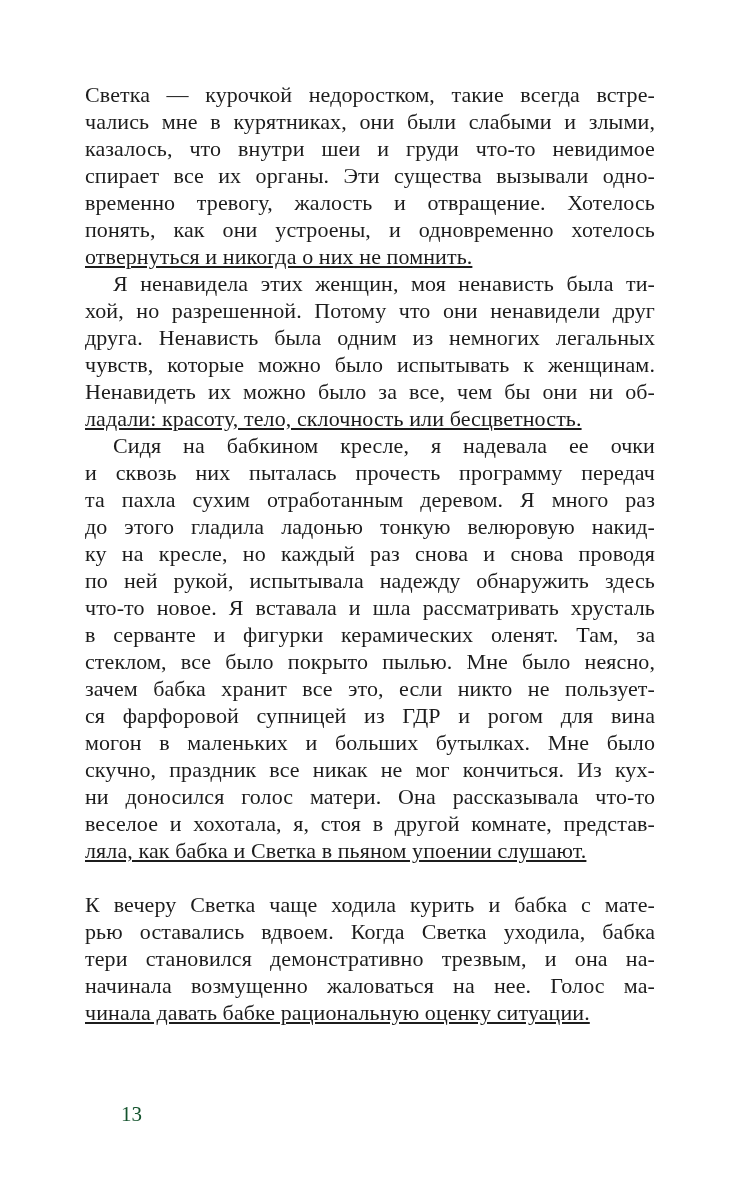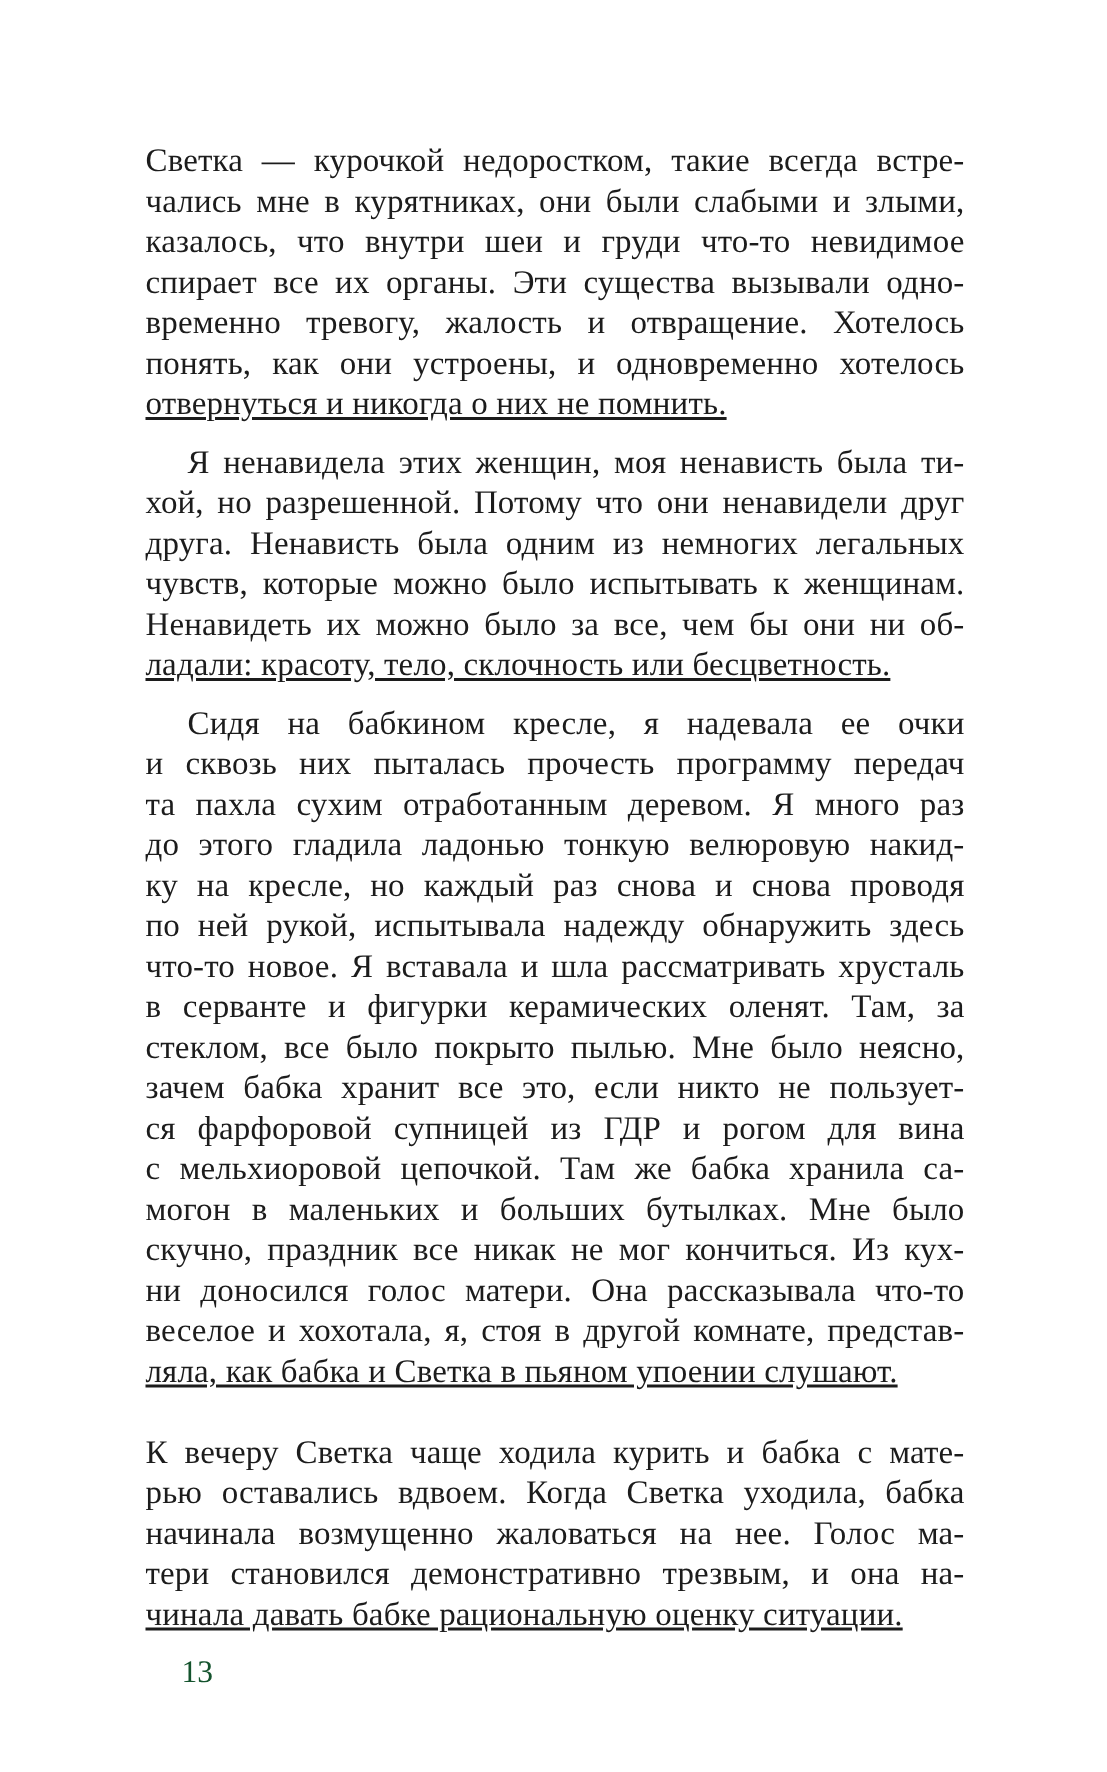--- a/index.html
+++ b/index.html
@@ -15,21 +15,21 @@
     overflow: hidden;
     font-family: "Liberation Serif", serif;
   }
   .text-block {
     position: absolute;
     left: 85px;
     top: 81px;
     width: 570px;
   }
   .paragraph {
-    margin: 12px;
+    margin: 0;
     padding: 0;
   }
   .paragraph.space-before {
     margin-top: 27px;
   }
   .line {
     font-size: 22px;
     line-height: 27px;
     color: #1c1c1c;
     text-align: justify;
@@ -80,29 +80,28 @@
         <div class="line">и сквозь них пыталась прочесть программу передач</div>
         <div class="line">та пахла сухим отработанным деревом. Я много раз</div>
         <div class="line">до этого гладила ладонью тонкую велюровую накид-</div>
         <div class="line">ку на кресле, но каждый раз снова и снова проводя</div>
         <div class="line">по ней рукой, испытывала надежду обнаружить здесь</div>
         <div class="line">что-то новое. Я вставала и шла рассматривать хрусталь</div>
         <div class="line">в серванте и фигурки керамических оленят. Там, за</div>
         <div class="line">стеклом, все было покрыто пылью. Мне было неясно,</div>
         <div class="line">зачем бабка хранит все это, если никто не пользует-</div>
         <div class="line">ся фарфоровой супницей из ГДР и рогом для вина</div>
-        <div class="line">с мельхиоровой цепочкой. Там же бабка хранила са-</div>
         <div class="line">могон в маленьких и больших бутылках. Мне было</div>
         <div class="line">скучно, праздник все никак не мог кончиться. Из кух-</div>
         <div class="line">ни доносился голос матери. Она рассказывала что-то</div>
         <div class="line">веселое и хохотала, я, стоя в другой комнате, представ-</div>
         <div class="line last">ляла, как бабка и Светка в пьяном упоении слушают.</div>
       </div>
       <div class="paragraph space-before">
         <div class="line">К вечеру Светка чаще ходила курить и бабка с мате-</div>
         <div class="line">рью оставались вдвоем. Когда Светка уходила, бабка</div>
+        <div class="line">тери становился демонстративно трезвым, и она на-</div>
         <div class="line">начинала возмущенно жаловаться на нее. Голос ма-</div>
-        <div class="line">тери становился демонстративно трезвым, и она на-</div>
         <div class="line last">чинала давать бабке рациональную оценку ситуации.</div>
       </div>
     </div>
   <div class="page-number">13</div>
 </div>
 
 </body></html>

